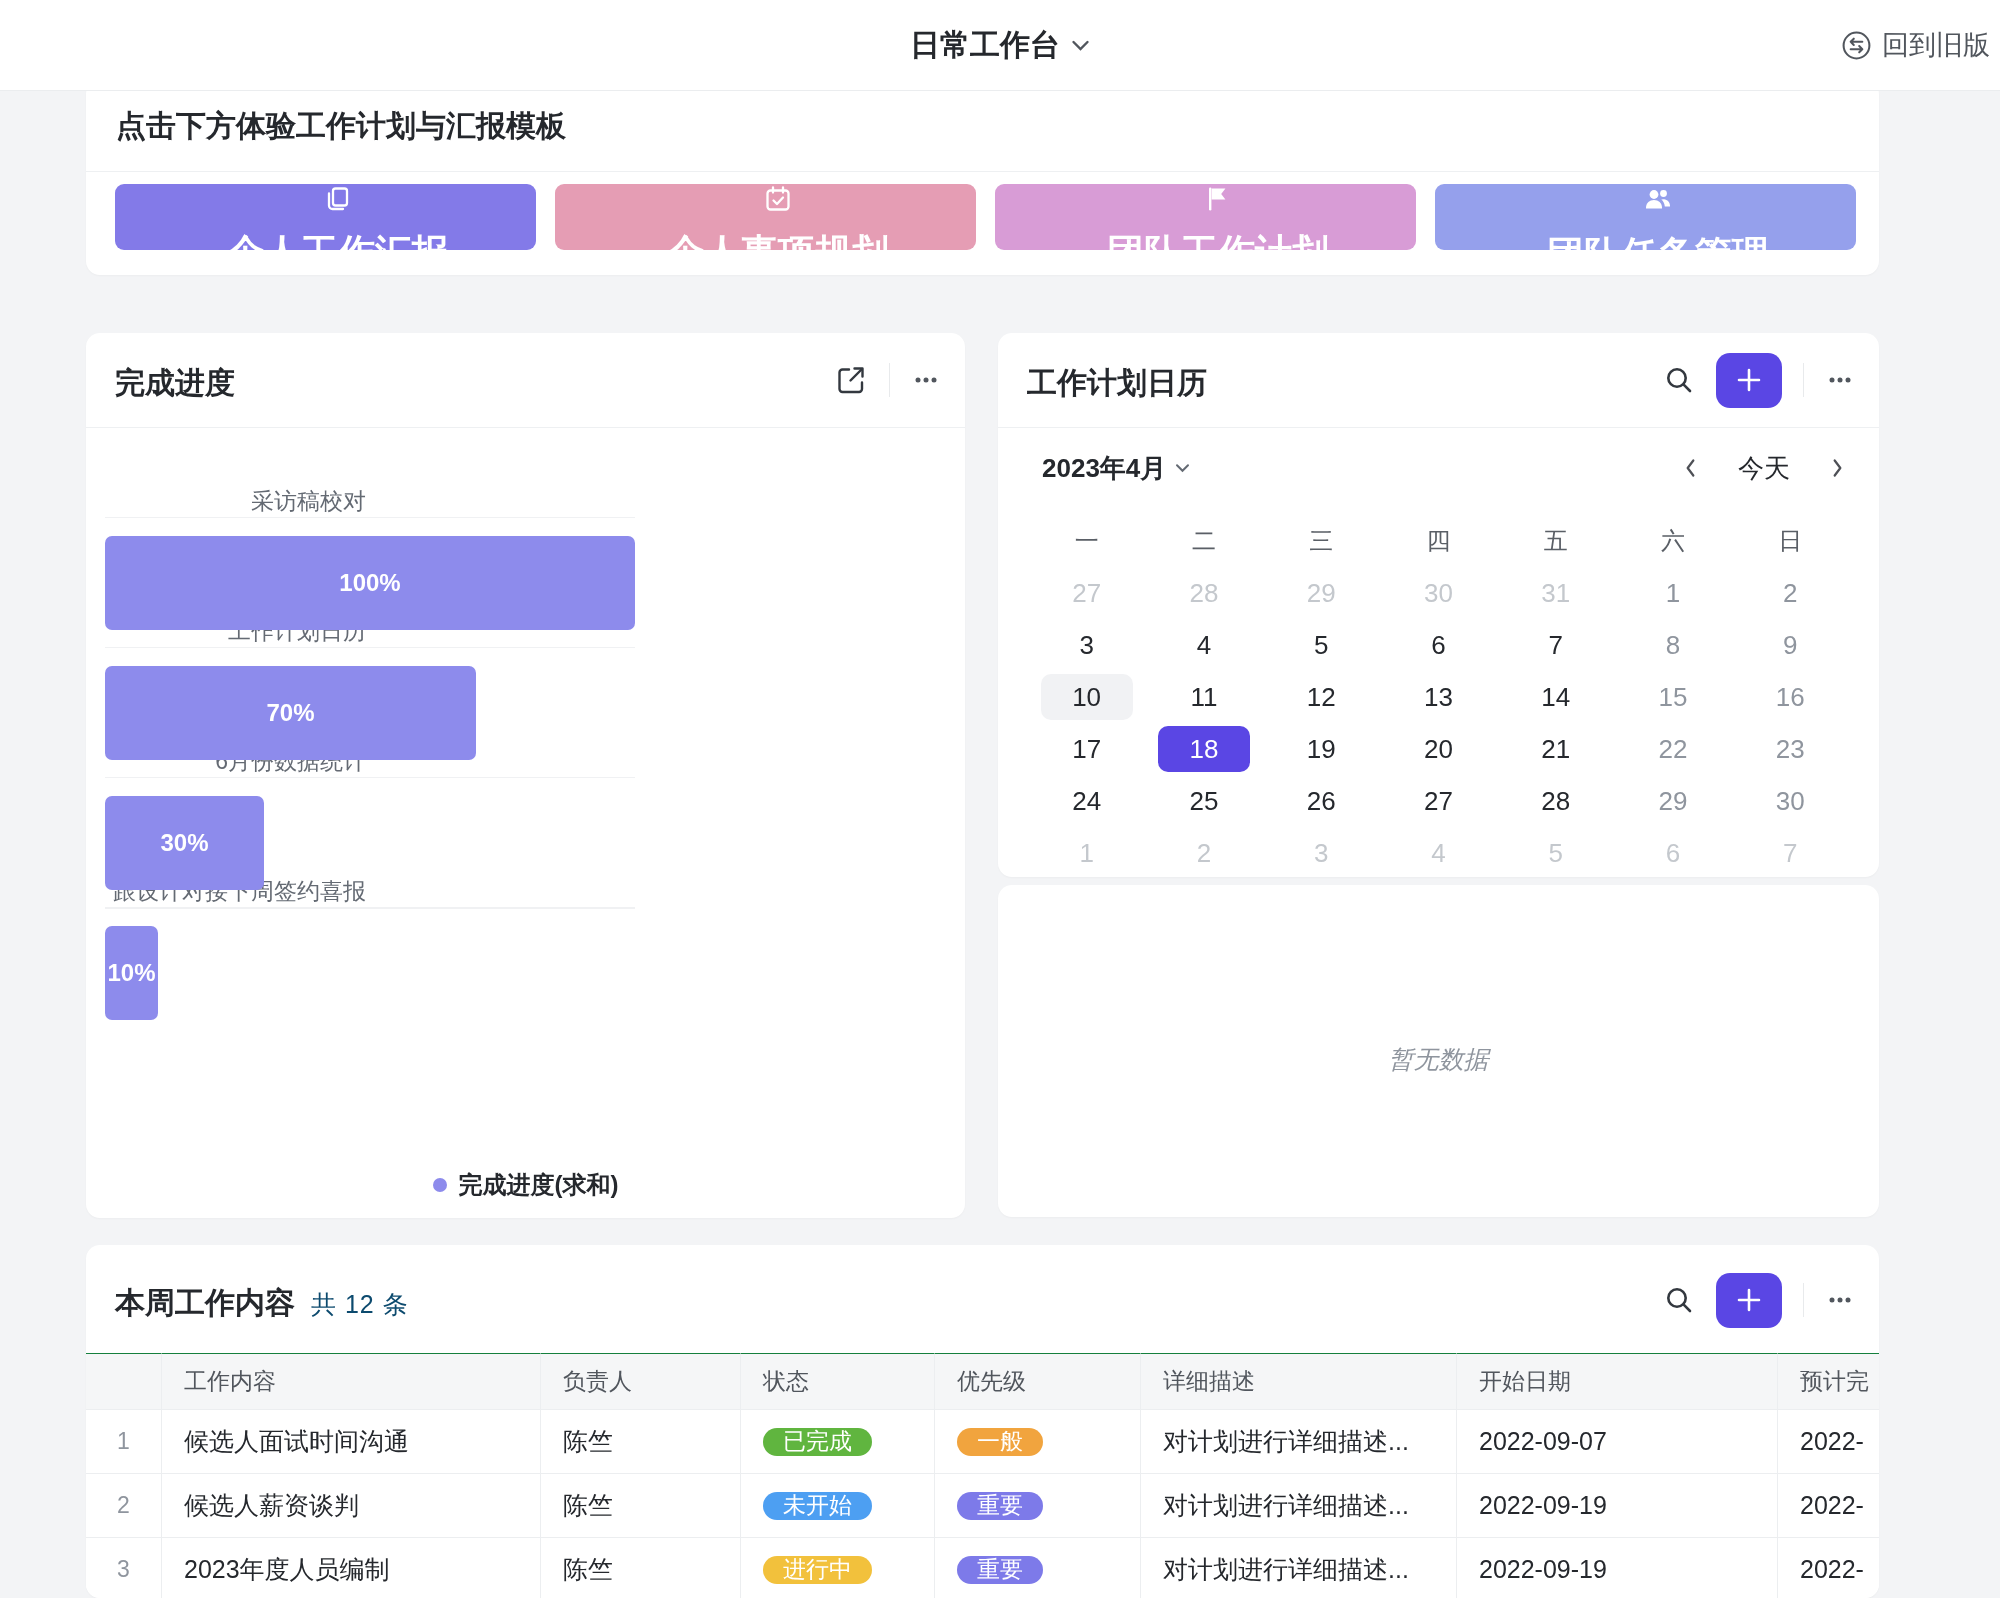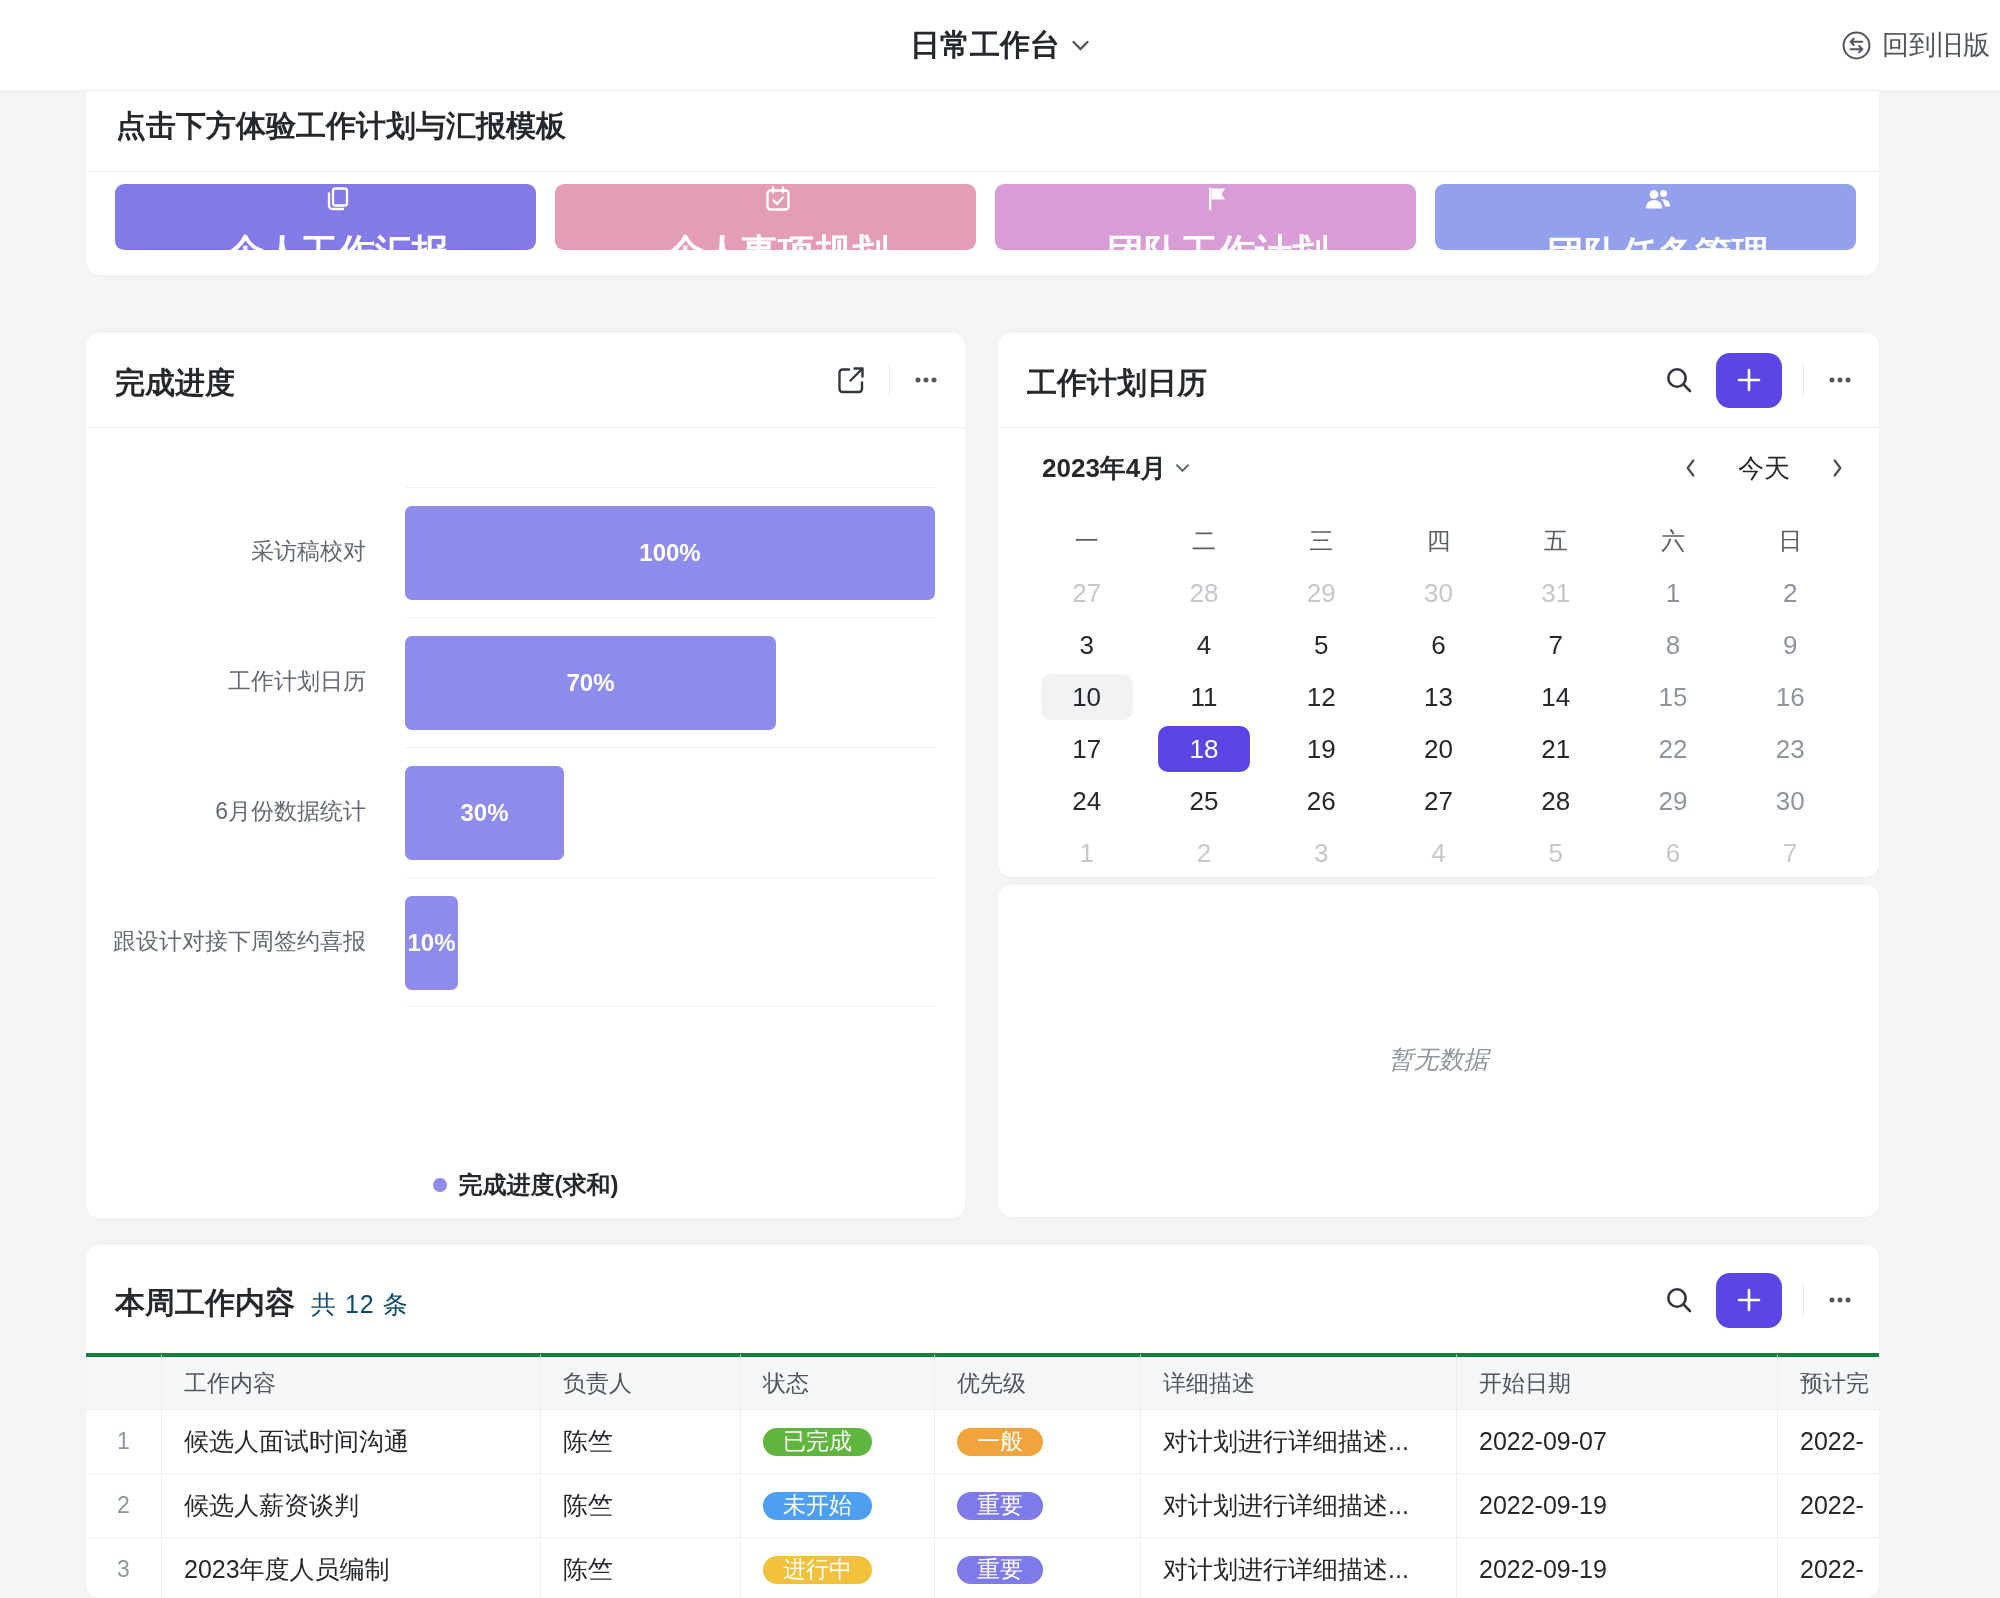--- a/index.html
+++ b/index.html
@@ -34,21 +34,21 @@
   #tplCard { left: 86px; top: 80px; width: 1793px; height: 195px; }
   .tpl-heading { position: absolute; left: 30px; top: 26px; font-size: 30px; font-weight: 700; }
   .tpl-divider { position: absolute; left: 0; top: 91px; width: 100%; height: 1px; background: #eef0f2; }
   .tpl-buttons { position: absolute; left: 29px; top: 104px; display: flex; gap: 19px; }
   .tpl-btn { width: 421px; height: 66px; border-radius: 9px; display: flex; align-items: center;
     padding-left: 25px; gap: 14px; color: #fff; font-size: 37px; font-weight: 600; cursor: pointer; flex-direction: column; }
 
   
   #chartCard { left: 86px; top: 333px; width: 879px; height: 885px; }
   .chart-rows { position: absolute; left: 0; top: 154px; width: 100%; }
-  .bar-row { display: flex; height: 130px; }
+  .bar-row { display: flex; height: 130px; flex-direction: column; }
   .bar-cat { width: 300px; padding-right: 20px; display: flex; align-items: center;
     justify-content: flex-end; font-size: 23px; color: #646a73; text-align: right; line-height: 1.3; }
   .bar-area { margin-left: 19px; width: 530px; position: relative; border-top: 1px solid #f0f1f3; }
   .bar-row:last-child .bar-area { border-bottom: 1px solid #f0f1f3; }
   .bar { position: absolute; left: 0; top: 18px; height: 94px; background: #8d8bec;
     border-radius: 7px; display: flex; align-items: center; justify-content: center; }
   .bar-val { color: #fff; font-size: 24px; font-weight: 600; white-space: nowrap; }
   .chart-legend { position: absolute; left: 0; top: 836px; width: 100%;
     display: flex; align-items: center; justify-content: center; gap: 12px; }
   .legend-dot { width: 14px; height: 14px; border-radius: 50%; background: #8d8bec; }
@@ -83,21 +83,21 @@
   .table-title { position: absolute; left: 29px; top: 38px; font-size: 30px; font-weight: 700;
     display: flex; align-items: baseline; }
   .table-count { color: #0c4a6e; font-size: 25px; font-weight: 400; margin-left: 16px; letter-spacing: 1px; }
   .head-actions.table-actions { top: 8px; }
   .grid-table { position: absolute; left: 0; top: 108px; width: 1932px; }
   .t-row { display: grid; grid-template-columns: 76px 379px 200px 194px 206px 316px 321px 240px; }
   .t-cell { border-right: 1px solid #eceef0; border-bottom: 1px solid #eceef0;
     display: flex; align-items: center; padding: 0 22px; font-size: 25px; color: #25282d;
     height: 64px; background: #fff; overflow: hidden; white-space: nowrap; }
   .thead .t-cell { background: #f5f6f7; height: 57px; color: #51565d; font-size: 23px;
-    border-top: 4px solid #15803d; }
+    border-top: 1px solid #15803d; }
   .c-num { justify-content: center; padding: 0; color: #8f959e; font-size: 23px; }
   .status-pill { height: 28px; padding: 0 20px; border-radius: 23px; color: #fff;
     font-size: 23px; display: inline-flex; align-items: center; justify-content: center; }
 </style>
 </head>
 <body>
 
 <div class="app-header">
   <div class="header-center">
     <span class="header-title">日常工作台</span>

